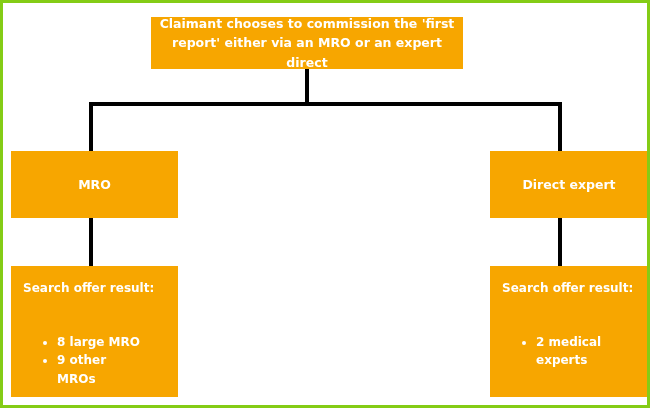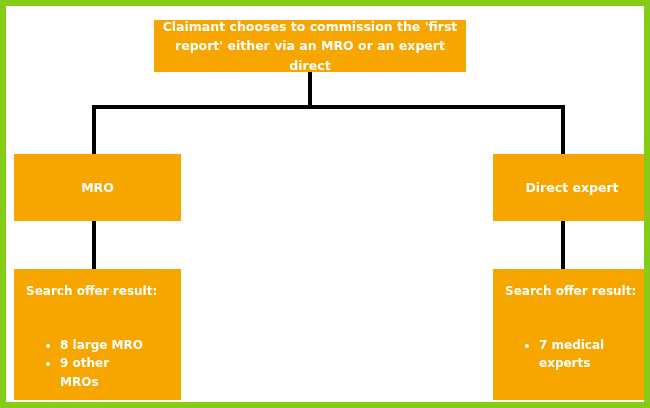--- a/index.html
+++ b/index.html
@@ -6,21 +6,21 @@
     margin: 0;
     padding: 0;
     background: #ffffff;
   }
   #canvas {
     position: relative;
     width: 650px;
     height: 408px;
     box-sizing: border-box;
     background: var(--background, #ffffff);
-    border: 6px solid #84cc16;
+    border: 3px solid #84cc16;
     font-family: "DejaVu Sans", sans-serif;
     font-weight: bold;
     overflow: hidden;
   }
   .node {
     position: absolute;
     background: var(--box-fill, #F7A600);
     color: var(--box-text, #ffffff);
     box-sizing: border-box;
   }
@@ -108,17 +108,17 @@
     <p class="result-heading">Search offer result:</p>
     <ul class="bullets">
       <li>8 large MRO</li>
       <li>9 other MROs</li>
     </ul>
   </div>
 
   <div class="node result-node right">
     <p class="result-heading">Search offer result:</p>
     <ul class="bullets">
-      <li>7 medical experts</li>
+      <li>2 medical experts</li>
     </ul>
   </div>
 
 </div>
 
 </body></html>

